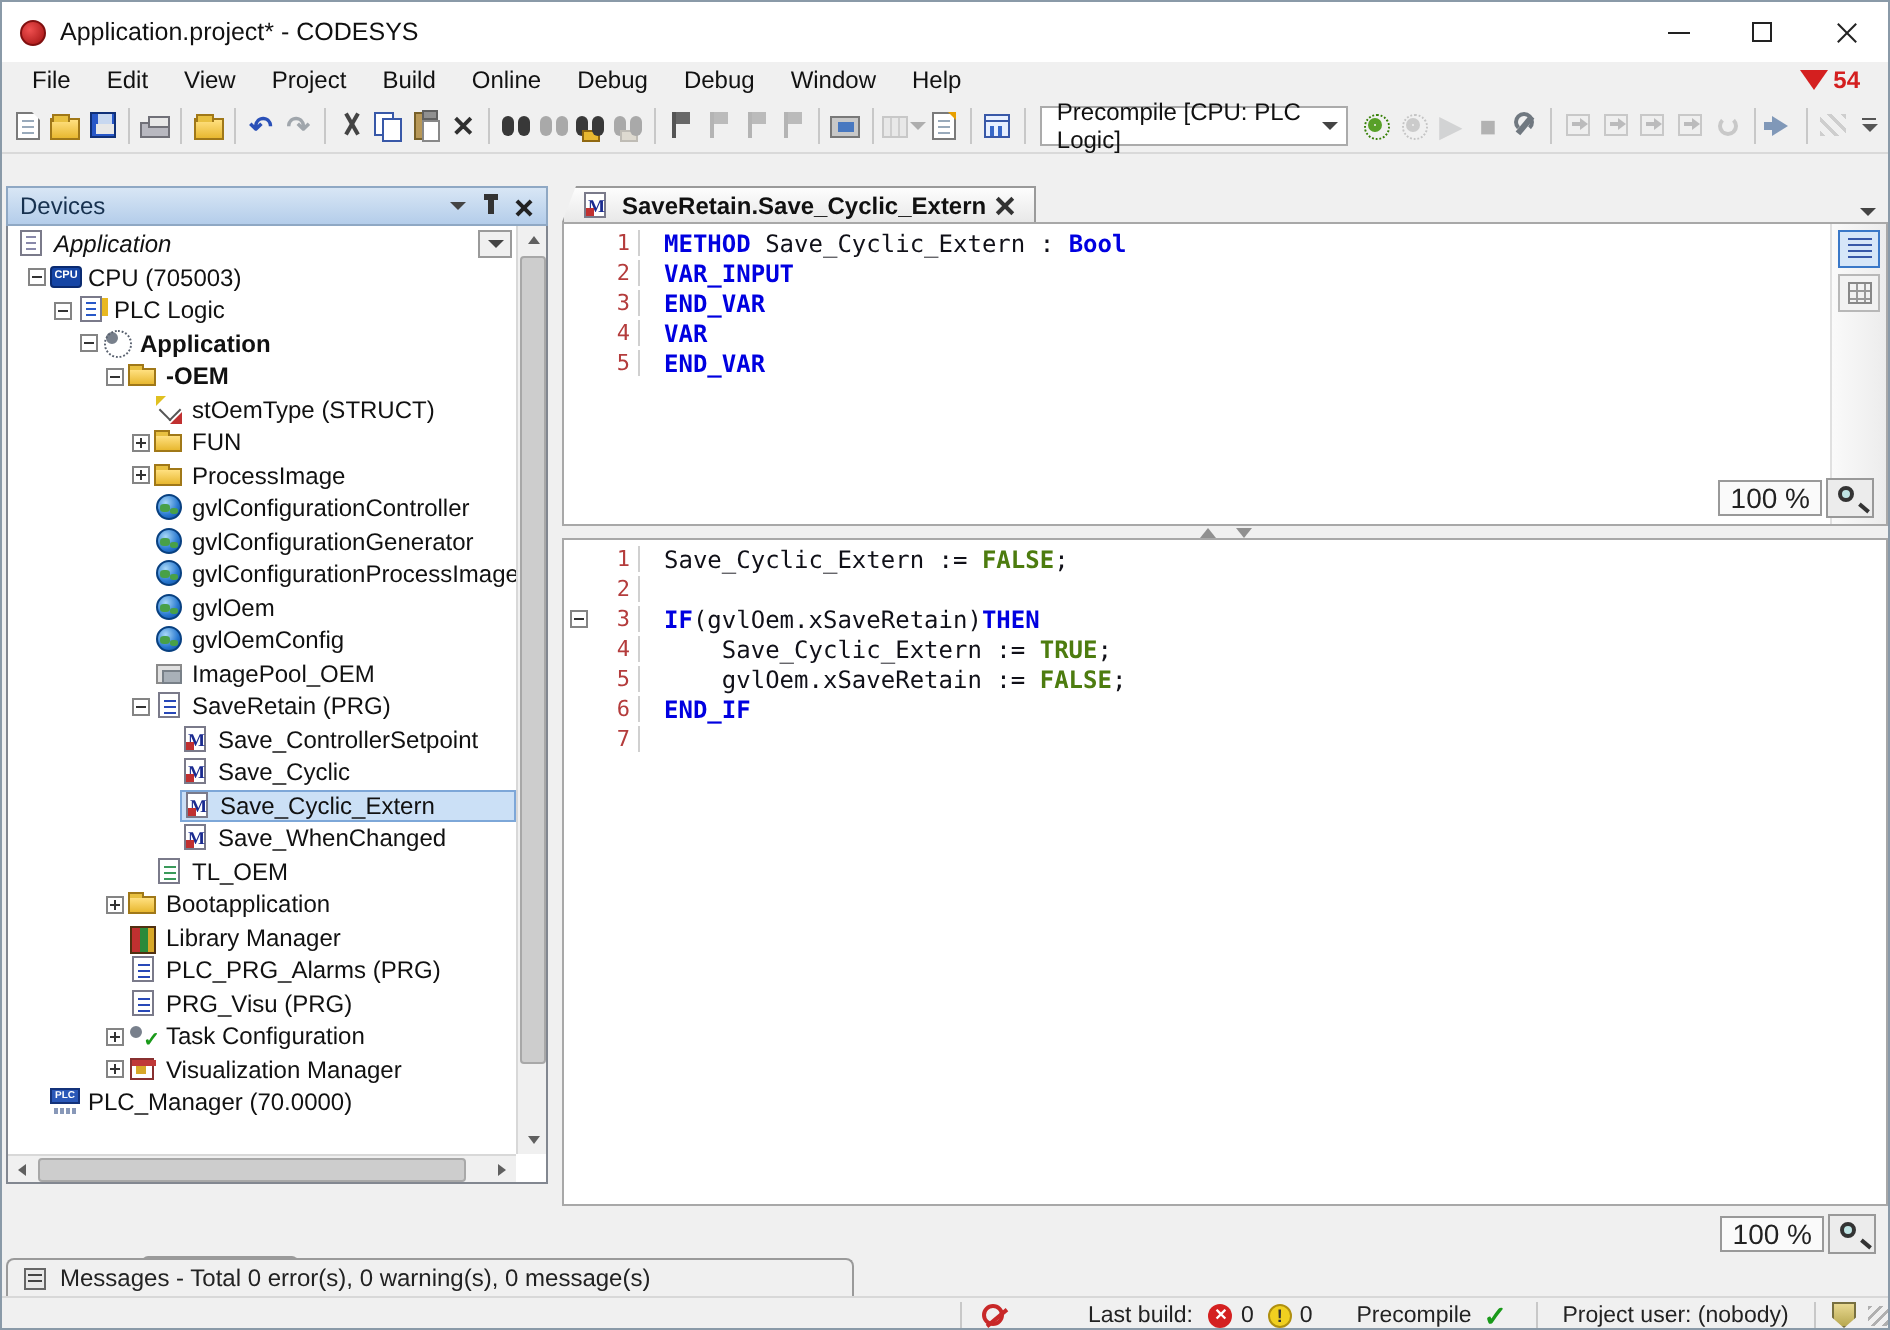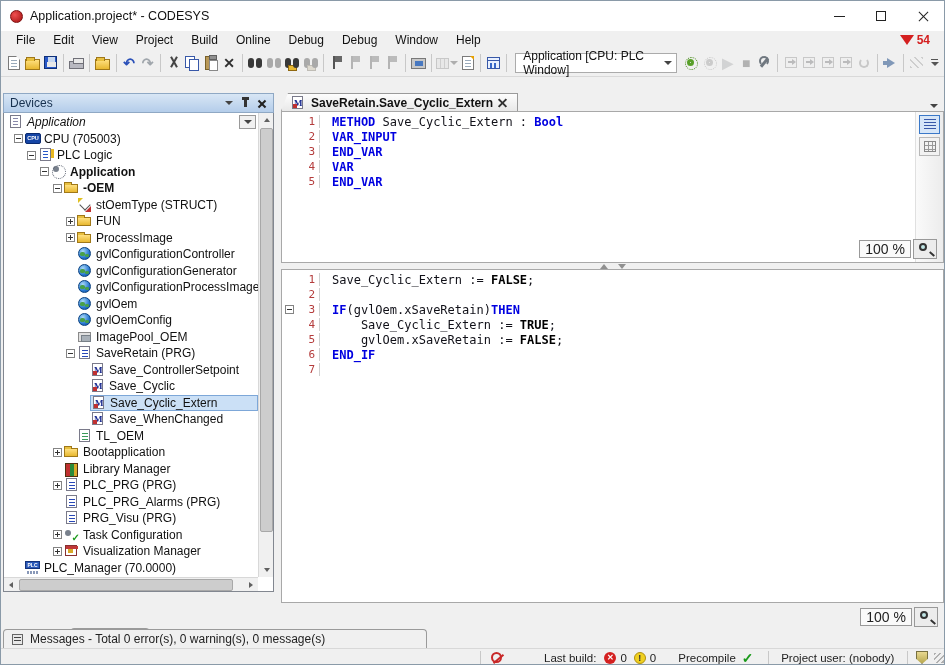--- a/index.html
+++ b/index.html
@@ -201,21 +201,21 @@
   .impl-editor .code-area{right:2px;}
   .code-line{height:15px;display:flex;align-items:center;font-family:"DejaVu Sans Mono",monospace;font-size:12px;white-space:pre;}
   .fold-col{width:14px;min-width:14px;display:flex;align-items:center;justify-content:center;}
   .fold-box{width:9px;height:9px;border:1px solid #848484;background:#fff;position:relative;}
   .fold-box::before{content:"";position:absolute;left:1px;top:3px;width:5px;height:1px;background:#333;}
   .ln{width:24px;min-width:24px;text-align:right;color:#b43c3c;font-size:11px;padding-right:4px;
     border-right:1px solid #d0d0d0;font-family:"DejaVu Sans Mono",monospace;}
   .code-text{padding-left:12px;}
   .tok-kw{color:#0000e0;font-weight:bold;}
   .tok-id{color:#101018;}
-  .tok-val{color:#000000;font-weight:bold;}
+  .tok-val{color:#4d7c0f;font-weight:bold;}
 
   .decl-strip{position:absolute;right:0;top:0;width:28px;bottom:0;background:linear-gradient(90deg,#fafafa,#ececec);
     border-left:1px solid #e0e0e0;display:flex;flex-direction:column;align-items:center;padding-top:3px;gap:3px;}
   .view-btn{width:21px;height:19px;border:1px solid #b8b8b8;background:#f2f2f2;display:flex;align-items:center;justify-content:center;}
   .view-btn.sel{border:1px solid #3a78c8;background:#d6e6f8;}
   .vb-text{width:12px;height:11px;background:repeating-linear-gradient(#3858a8 0 1px,transparent 1px 3px);}
   .vb-grid{width:12px;height:11px;border:1px solid #888;
     background:repeating-linear-gradient(90deg,transparent 0 3px,#999 3px 4px),repeating-linear-gradient(transparent 0 3px,#999 3px 4px);}
 
   .zoom-ctl{position:absolute;display:flex;align-items:center;gap:2px;}
@@ -366,21 +366,21 @@
       </span>
       <span class="tb-btn">
         <span class="mi mi-page mi-pagenew"></span>
       </span>
       <span class="tb-sep"></span>
       <span class="tb-btn">
         <span class="mi mi-gridblue"></span>
       </span>
       <span class="tb-sep"></span>
       <div class="tb-combo">
-        <span class="cb-label">Application [CPU: PLC Window]</span>
+        <span class="cb-label">Precompile [CPU: PLC Logic]</span>
         <span class="caret"></span>
       </div>
       <span class="tb-btn">
         <span class="mi mi-gear"></span>
       </span>
       <span class="tb-btn dis">
         <span class="mi mi-gear mi-geargray"></span>
       </span>
       <span class="tb-btn dis">
         <span class="tb-glyph glyph-b" style="color: rgb(160, 166, 172);">▶</span>
@@ -674,32 +674,20 @@
             </span>
           </div>
           <div class="tree-row">
             <span style="width: 47px; min-width: 47px;"></span>
             <span class="t-exp"></span>
             <span style="display: flex; align-items: center;">
               <span class="tic tic-library">
                 <i></i>
               </span>
               <span class="t-label">Library Manager</span>
-            </span>
-          </div>
-          <div class="tree-row">
-            <span style="width: 47px; min-width: 47px;"></span>
-            <span class="t-exp">
-              <span class="exp-box plus"></span>
-            </span>
-            <span style="display: flex; align-items: center;">
-              <span class="tic tic-prg">
-                <span class="tpage"></span>
-              </span>
-              <span class="t-label">PLC_PRG (PRG)</span>
             </span>
           </div>
           <div class="tree-row">
             <span style="width: 47px; min-width: 47px;"></span>
             <span class="t-exp"></span>
             <span style="display: flex; align-items: center;">
               <span class="tic tic-prg">
                 <span class="tpage"></span>
               </span>
               <span class="t-label">PLC_PRG_Alarms (PRG)</span>

